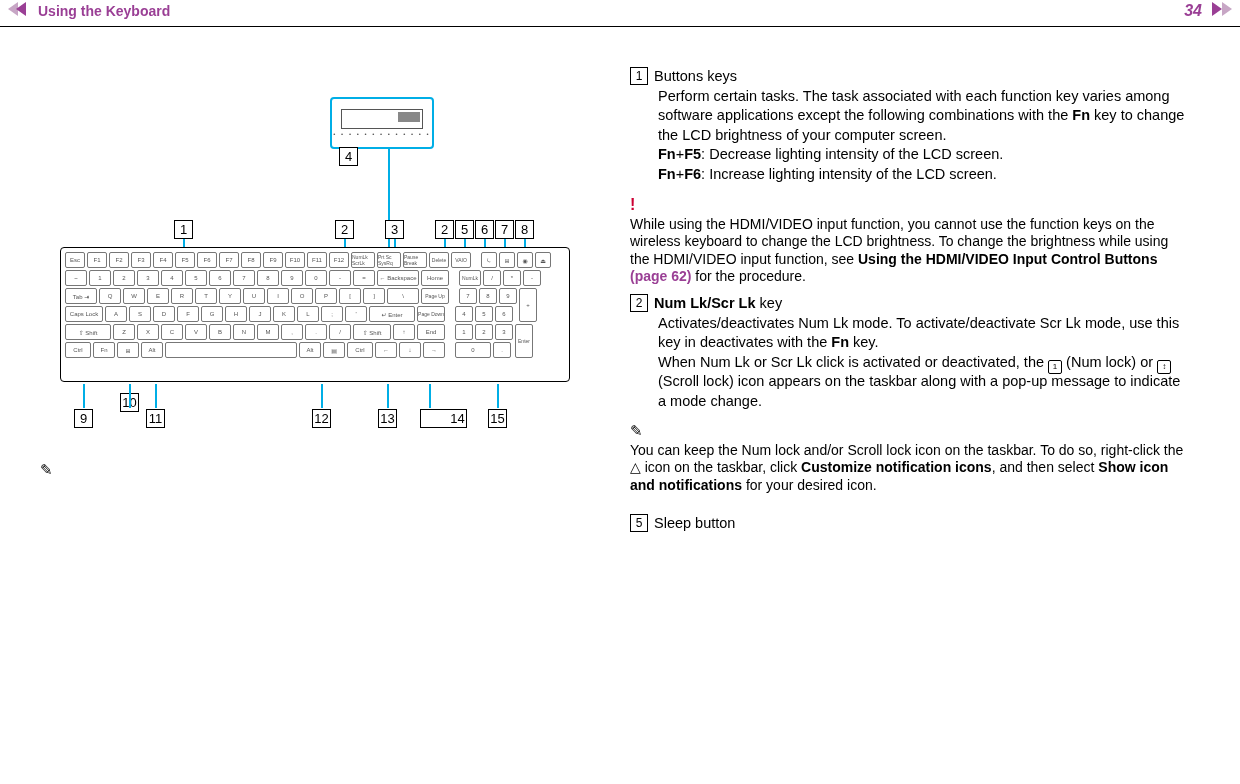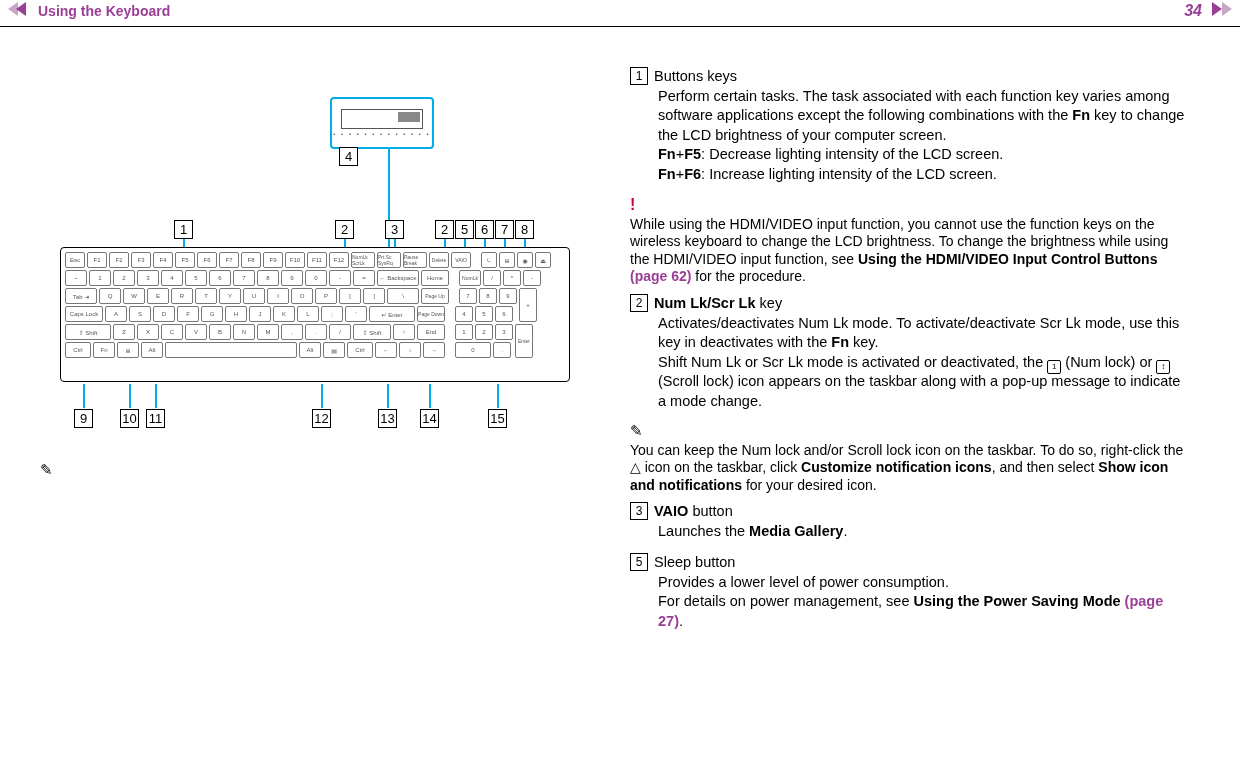--- a/index.html
+++ b/index.html
@@ -288,25 +288,25 @@
           <div class="key" style="width:20px">←</div>
           <div class="key" style="width:20px">↓</div>
           <div class="key" style="width:20px">→</div>
           <div style="width:6px"></div>
           <div class="key" style="width:34px">0</div>
             <div class="key" style="width:16px">.</div>
         </div>
       </div>
 
       <div style="position:absolute; top:332px; left:34px;" class="callout-box">9</div>
-      <div style="position:absolute; top:332px; left:80px;" class="callout-box">10</div>
+      <div style="position:absolute; top:316px; left:80px;" class="callout-box">10</div>
       <div style="position:absolute; top:332px; left:106px;" class="callout-box">11</div>
       <div style="position:absolute; top:332px; left:272px;" class="callout-box">12</div>
       <div style="position:absolute; top:332px; left:338px;" class="callout-box">13</div>
-      <div style="position:absolute; top:332px; left:380px;" class="callout-box">14</div>
+      <div style="position:absolute; top:332px; left:380px;padding-left:28px;" class="callout-box">14</div>
       <div style="position:absolute; top:332px; left:448px;" class="callout-box">15</div>
 
       <div class="v-line" style="left:43px; top:307px; height:24px;"></div>
       <div class="v-line" style="left:89px; top:307px; height:24px;"></div>
       <div class="v-line" style="left:115px; top:307px; height:24px;"></div>
       <div class="v-line" style="left:281px; top:307px; height:24px;"></div>
       <div class="v-line" style="left:347px; top:307px; height:24px;"></div>
       <div class="v-line" style="left:389px; top:307px; height:24px;"></div>
       <div class="v-line" style="left:457px; top:307px; height:24px;"></div>
     </div>
@@ -332,50 +332,40 @@
     <div class="narrow">
       <span>While using the HDMI/VIDEO input function, you cannot use the function keys on the wireless keyboard to change the LCD brightness. To change the brightness while using the HDMI/VIDEO input function, see </span><span class="bold">Using the HDMI/VIDEO Input Control Buttons </span><span class="link">(page 62)</span><span> for the procedure.</span>
     </div>
 
     <div style="height:8px"></div>
 
     <div>
       <span class="num-box-inline">2</span><span class="bold sub">Num Lk</span><span class="bold sub">/</span><span class="bold sub">Scr Lk</span><span class="sub"> key</span>
       <div class="right-indent sub">
         <span>Activates/deactivates Num Lk mode. To activate/deactivate Scr Lk mode, use this key in deactivates with the </span><span class="bold">Fn</span><span> key.</span><br>
-        <span>Shift Num Lk or Scr Lk mode is activated or deactivated, the </span>
+        <span>When Num Lk or Scr Lk click is activated or deactivated, the </span>
         <span class="lock-icon">1</span>
         <span> (Num lock) or </span>
         <span class="lock-icon">↕</span>
         <span> (Scroll lock) icon appears on the taskbar along with a pop-up message to indicate a mode change.</span>
       </div>
     </div>
 
     <div style="height:10px"></div>
     <div class="note-pencil">✎</div>
     <div class="narrow">
       <span>You can keep the Num lock and/or Scroll lock icon on the taskbar. To do so, right-click the △ icon on the taskbar, click </span><span class="bold">Customize notification icons</span><span>, and then select </span><span class="bold">Show icon and notifications</span><span> for your desired icon.</span>
     </div>
 
     <div style="height:8px"></div>
 
-    <div>
-      <span class="num-box-inline">3</span><span class="bold sub">VAIO</span><span class="sub"> button</span>
-      <div class="right-indent sub">
-        <span>Launches the </span><span class="bold">Media Gallery</span><span>.</span>
-      </div>
-    </div>
 
     <div style="height:6px"></div>
 
 
     <div style="height:6px"></div>
 
     <div>
       <span class="num-box-inline">5</span><span class="sub">Sleep button</span>
-      <div class="right-indent sub">
-        <span>Provides a lower level of power consumption.</span><br>
-        <span>For details on power management, see </span><span class="bold">Using the Power Saving Mode </span><span class="link">(page 27)</span><span>.</span>
-      </div>
     </div>
 
   </div>
 </div>
 
 </body></html>

